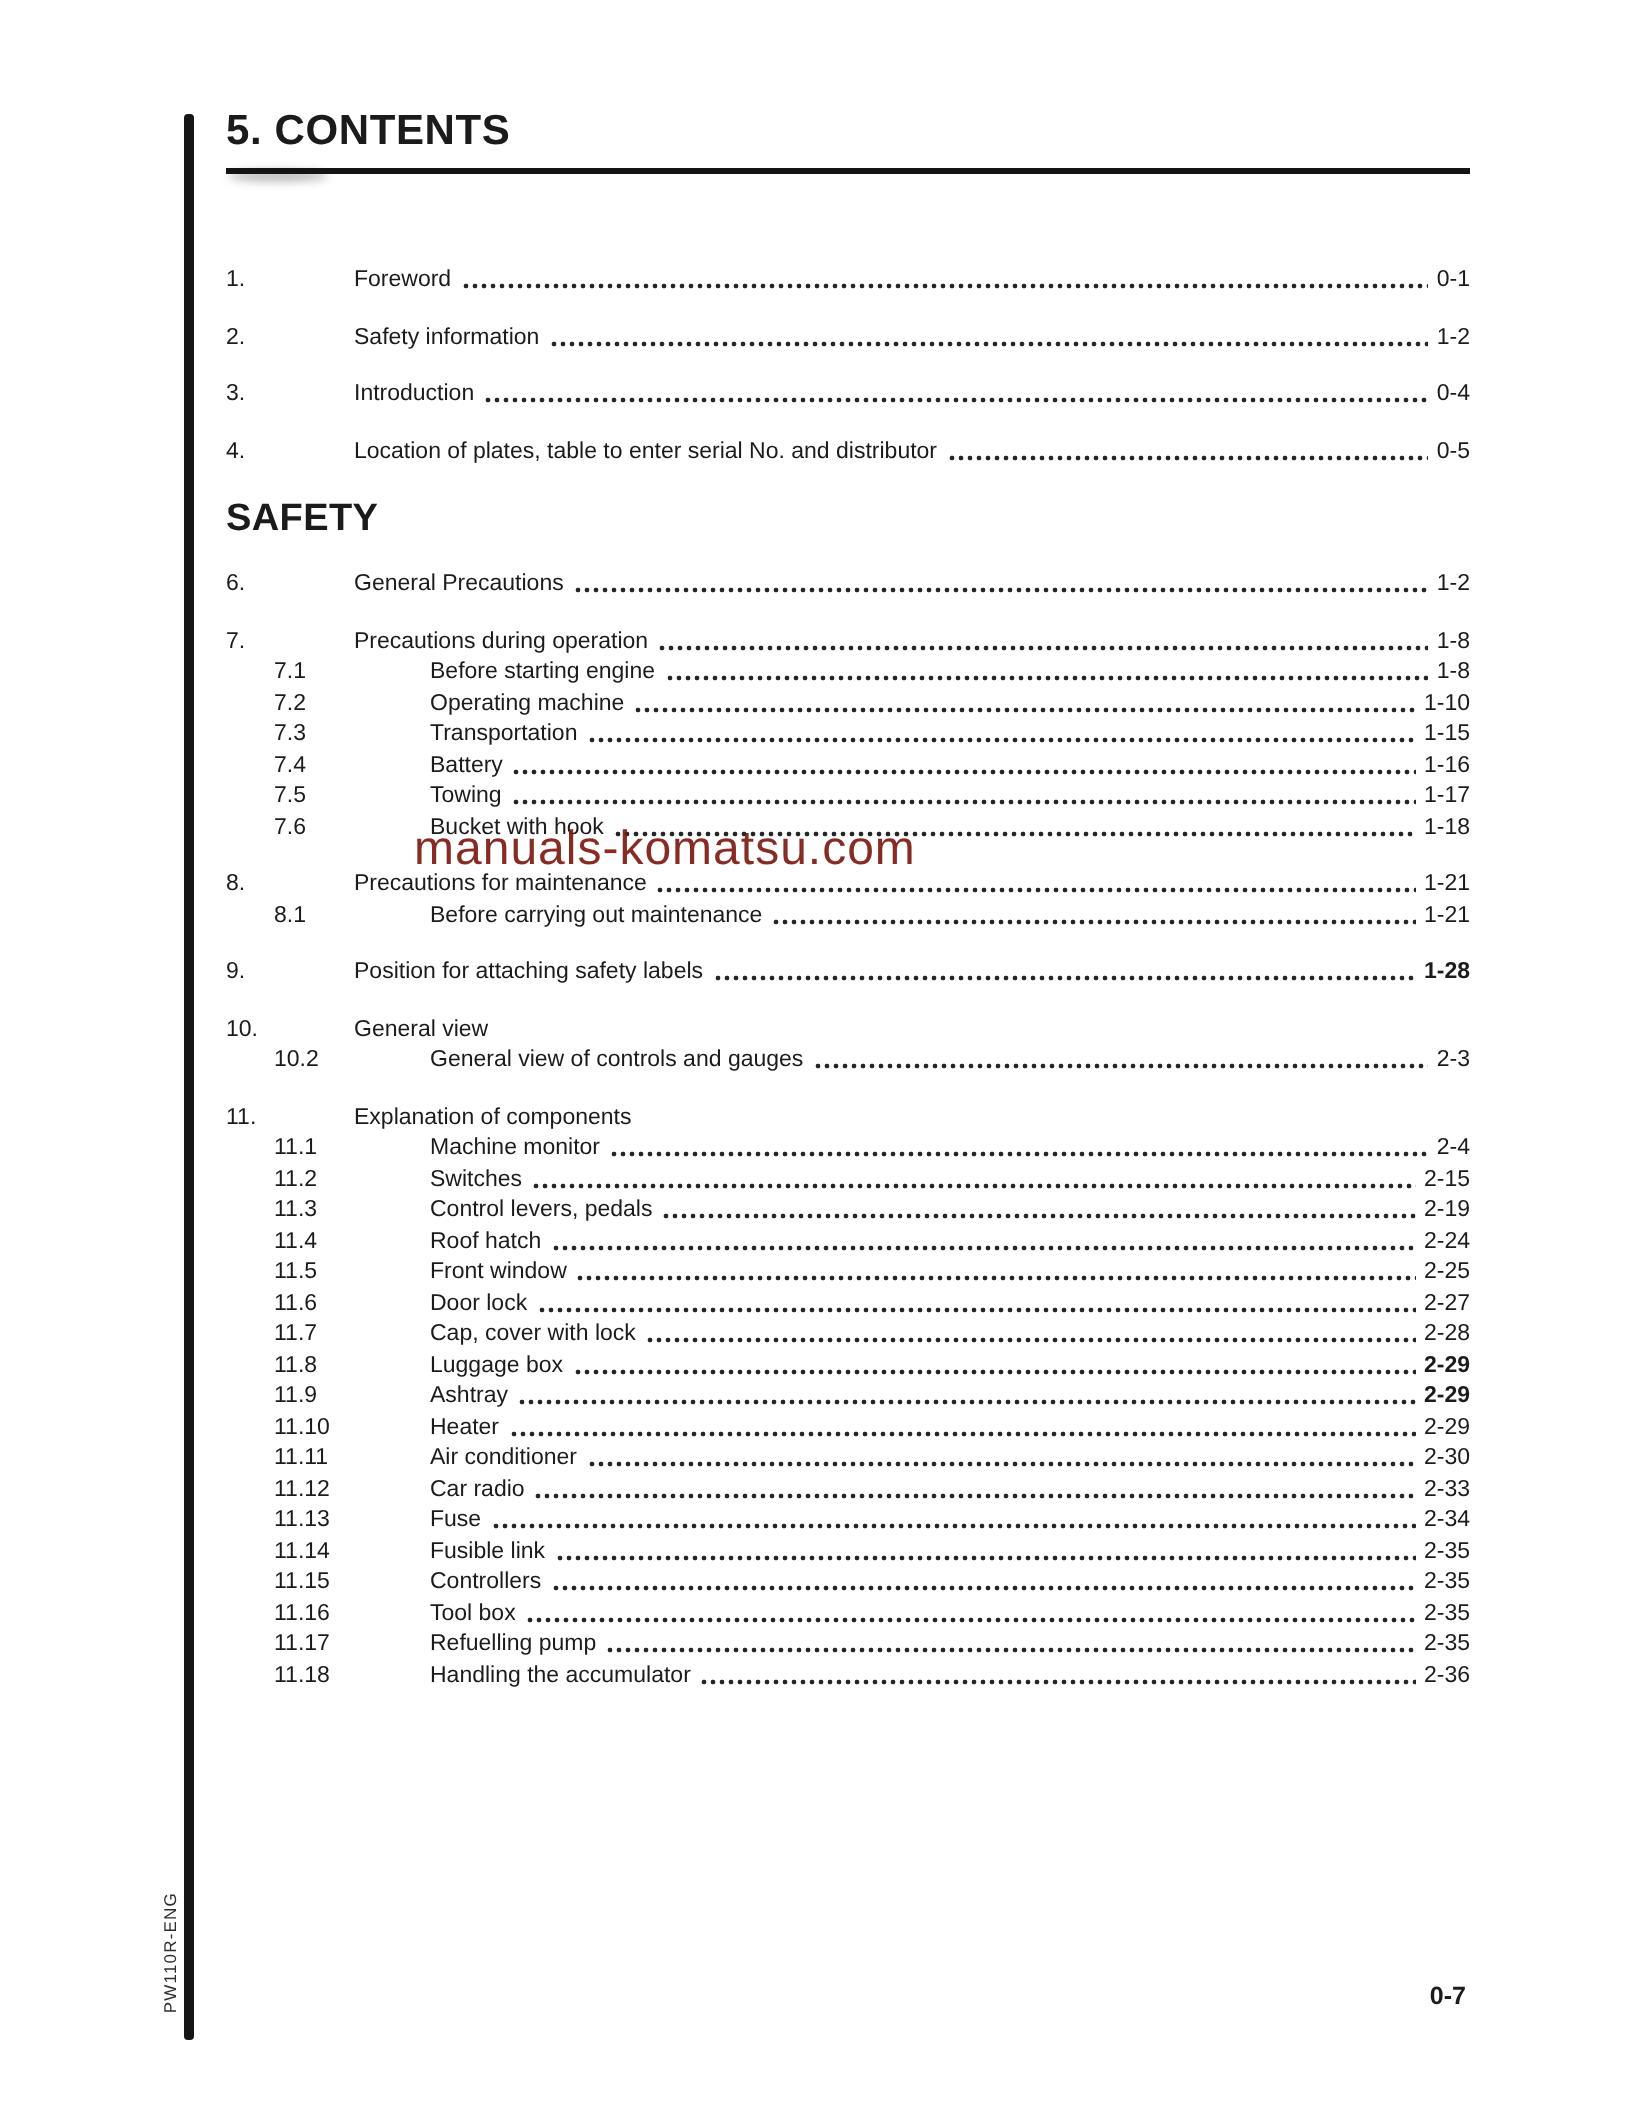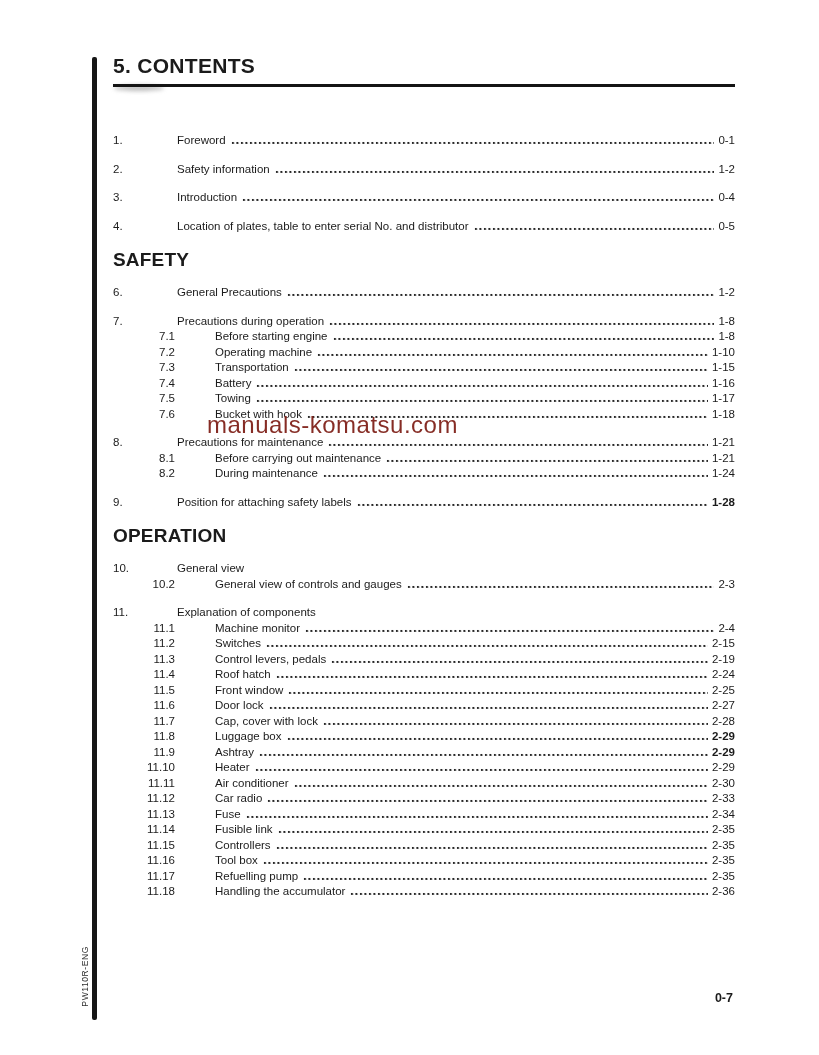--- a/index.html
+++ b/index.html
@@ -26,21 +26,21 @@
     position:absolute;left:114px;top:85px;width:50px;height:6px;
     background:rgba(110,110,110,.45);border-radius:50%;filter:blur(2px);
   }
   .toc-heading{
     font-size:19px;font-weight:bold;letter-spacing:.2px;
     margin:15px 0 14px 0;
   }
   .toc-group{margin-bottom:13px;}
   .toc-row{display:flex;font-size:11.5px;line-height:15.5px;}
   .toc-num{flex:0 0 24px;}
-  .toc-row.indent{padding-left:24px;text-align:right;}
+  .toc-row.indent{padding-left:24px;}
   .toc-row.indent .toc-num{flex:0 0 38px;}
   .toc-label{white-space:nowrap;padding-left:40px;}
   .leader{
     flex:1;margin:0 4px 0 5px;
     background-image:radial-gradient(circle at 2px 2px,#242424 1px,rgba(0,0,0,0) 1.35px);
     background-size:4.5px 15.5px;
     background-repeat:repeat-x;
     background-position:0 8px;
   }
   .toc-page{flex:none;white-space:nowrap;}
@@ -161,36 +161,29 @@
             <span class="toc-label">Precautions for maintenance</span>
             <span class="leader"></span>
             <span class="toc-page">1-21</span>
           </div>
           <div class="toc-row indent">
             <span class="toc-num">8.1</span>
             <span class="toc-label">Before carrying out maintenance</span>
             <span class="leader"></span>
             <span class="toc-page">1-21</span>
           </div>
-          <div class="toc-row indent">
-            <span class="toc-num">8.2</span>
-            <span class="toc-label">During maintenance</span>
-            <span class="leader"></span>
-            <span class="toc-page">1-24</span>
-          </div>
         </div>
         <div class="toc-group">
           <div class="toc-row">
             <span class="toc-num">9.</span>
             <span class="toc-label">Position for attaching safety labels</span>
             <span class="leader"></span>
             <span class="toc-page bold">1-28</span>
           </div>
         </div>
-        <div class="toc-heading">OPERATION</div>
         <div class="toc-group">
           <div class="toc-row">
             <span class="toc-num">10.</span>
             <span class="toc-label">General view</span>
           </div>
           <div class="toc-row indent">
             <span class="toc-num">10.2</span>
             <span class="toc-label">General view of controls and gauges</span>
             <span class="leader"></span>
             <span class="toc-page">2-3</span>

